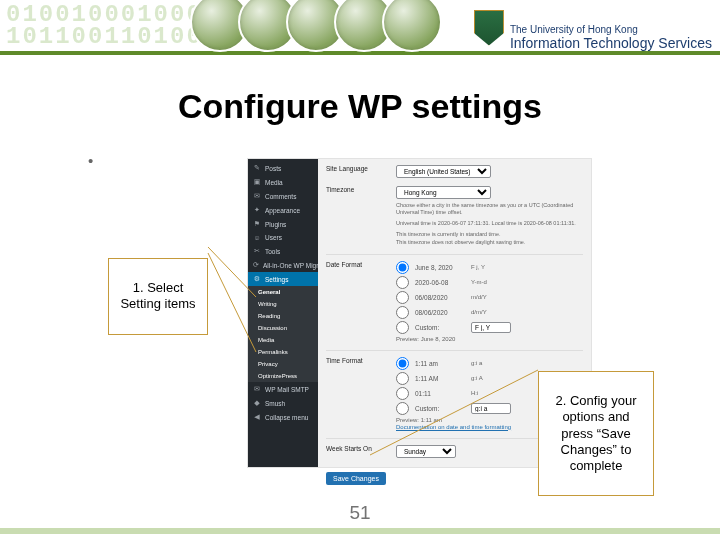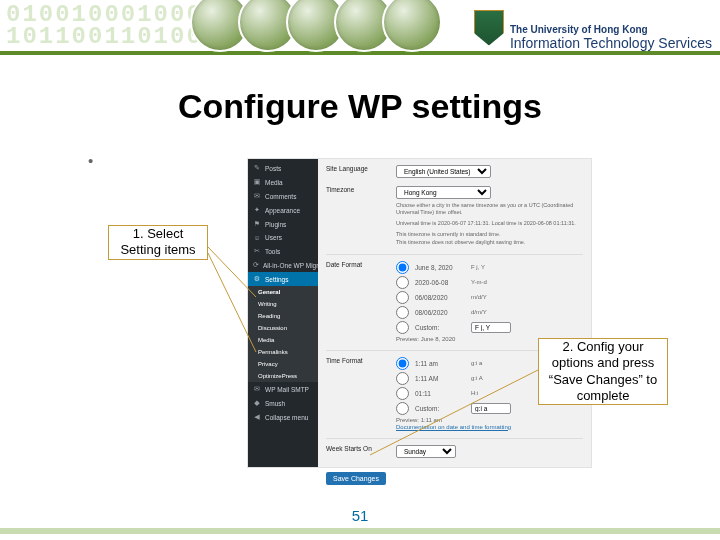--- a/index.html
+++ b/index.html
@@ -39,21 +39,21 @@
     position: absolute; right: 8px; top: 4px;
     display: flex; align-items: center; gap: 6px;
     color: #1d3d6e; font-size: 10px;
   }
   .hku .shield {
     width: 30px; height: 36px;
     background: linear-gradient(#2a6e42, #1d5430);
     clip-path: polygon(0 0,100% 0,100% 65%,50% 100%,0 65%);
     border: 1px solid #b88a2a;
   }
-  .hku .t1{font-size:10px; font-weight:bold;margin-top:20px;}
+  .hku .t1{font-size:10px; font-weight:normal;margin-top:20px;}
   .hku .t2{font-size:14px;}
 
   
   .title {
     text-align: center;
     margin-top: 32px;
     font-size: 34px;
     font-weight: bold;
     color: #000;
   }
@@ -111,35 +111,36 @@
     display:inline-block; margin-top:6px;
     background:#2271b1; color:#fff; padding:3px 7px;
     border-radius:2px; font-size:7px;
   }
 
   
   .callout {
     position: absolute;
     border: 1px solid #c59a3a;
     background: #fff;
-    padding: 0 8px;
+    padding: 21px 8px;
     font-size: 13px;
     text-align: center;
     line-height: 1.25;
+    margin-top: 33px;
   }
   #co1 { left: 108px; top: 225px; width: 100px; }
-  #co2 { left: 538px; top: 338px; width: 130px; }
+  #co2 { left: 538px; top: 338px; width: 116px; }
 
   svg.conn {
     position: absolute; overflow: visible; pointer-events:none;
   }
 
   .pagenum {
     position: absolute; bottom: 16px; left: 0; right: 0;
-    text-align: center; font-size: 15px; color:#0369a1;
+    text-align: center; font-size: 19px; color:#737373;
   }
 
   
   .foot {
     position:absolute; left:0; right:0; bottom:6px; height:6px;
     background:#c9dcb1;
   }
 </style>
 </head>
 <body>

